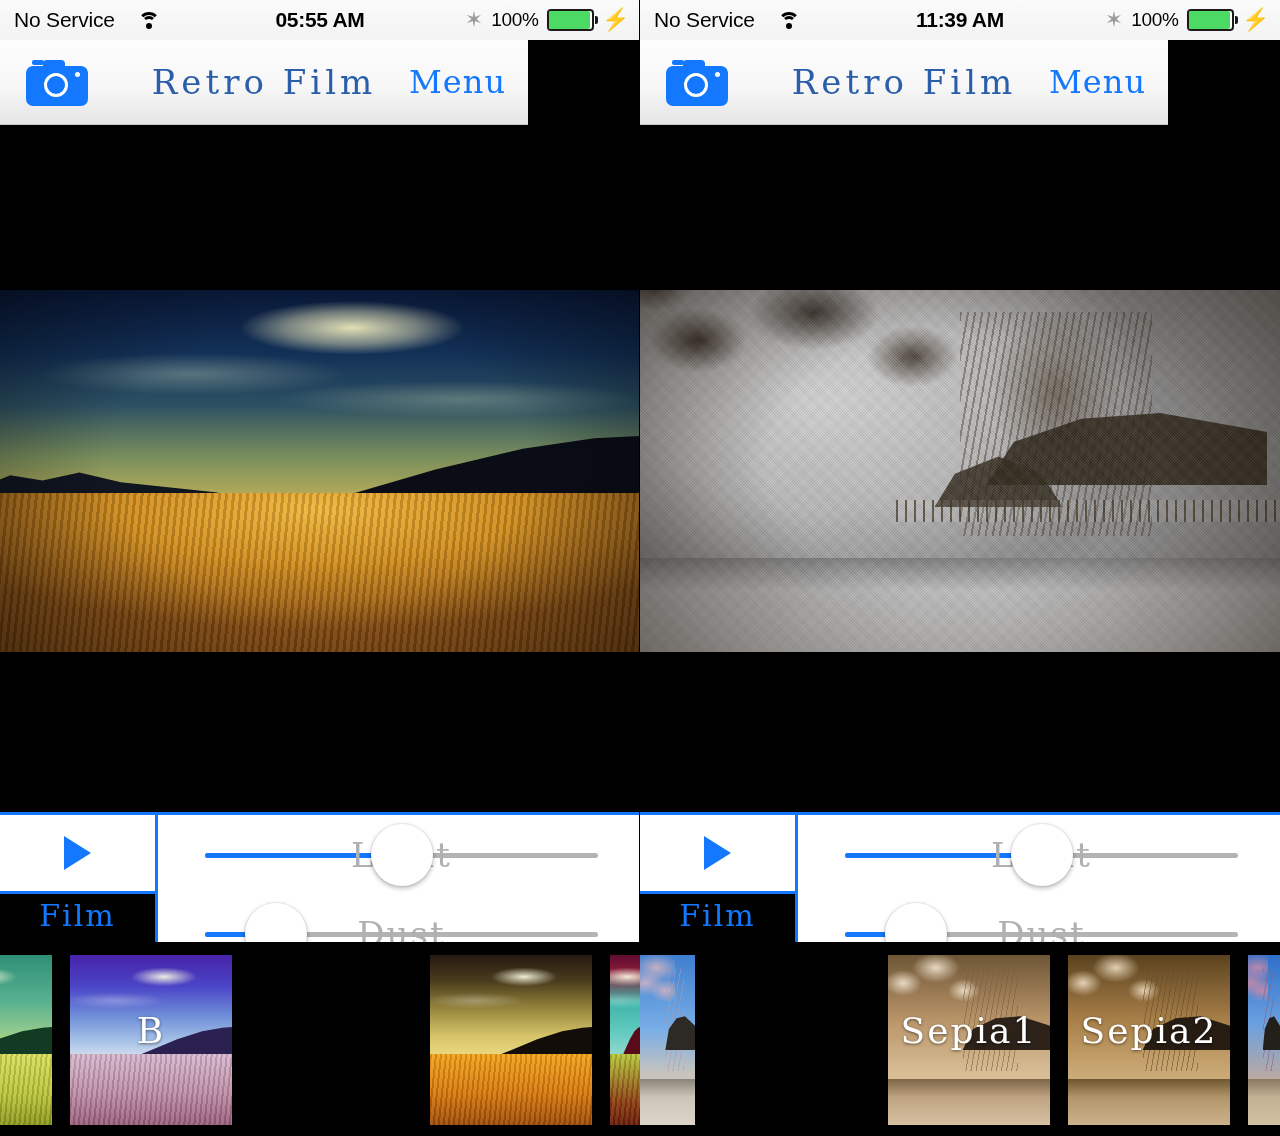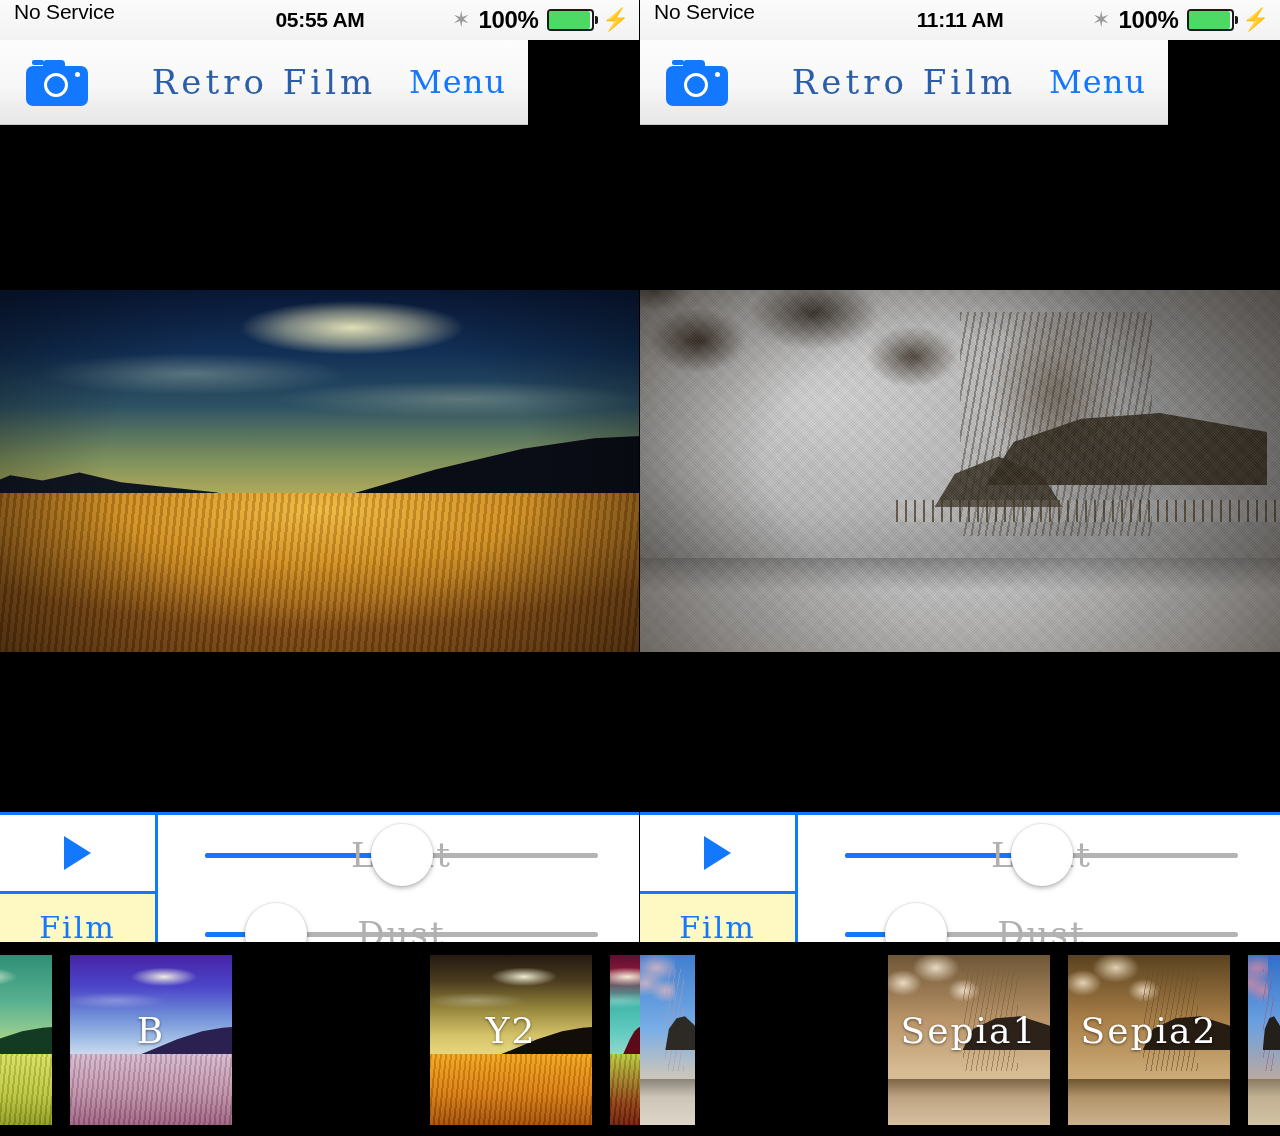--- a/index.html
+++ b/index.html
@@ -18,21 +18,21 @@
   .panel.right { left: 640px; }
 
   
   .statusbar {
     position: absolute; top: 0; left: 0; width: 640px; height: 40px;
     background: linear-gradient(#fbfbfb, #f2f2f2);
     display: flex; align-items: center;
   }
   .sb-left {
     position: absolute; left: 14px; top: 0; height: 40px;
-    display: flex; align-items: center; gap: 23px; flex-direction: column;
+    display: flex; align-items: center; gap: 23px;
   }
   .sb-carrier { font-size: 21px; font-weight: 400; color: #000; letter-spacing: -0.2px; }
   .wifi-icon { width: 22px; height: 17px; position: relative; display: inline-block; }
   .wifi-icon i {
     position: absolute; left: 50%; border: 3px solid #000;
     border-bottom-color: transparent; border-left-color: transparent;
     border-right-color: transparent; border-radius: 50%;
   }
   .wifi-icon i:nth-child(1){ width: 22px; height: 22px; margin-left: -11px; top: 0; }
   .wifi-icon i:nth-child(2){ width: 14px; height: 14px; margin-left: -7px; top: 4px; }
@@ -43,21 +43,21 @@
   .sb-time {
     position: absolute; left: 0; right: 0; top: 0; height: 40px;
     display: flex; align-items: center; justify-content: center;
     font-size: 21px; font-weight: bold; color: #000; letter-spacing: -0.3px;
   }
   .sb-right {
     position: absolute; right: 10px; top: 0; height: 40px;
     display: flex; align-items: center; gap: 8px;
   }
   .bt-icon { font-size: 22px; color: #9a9a9a; line-height: 1; }
-  .sb-batt-pct { font-size: 24px; font-weight: bold; color: #000; letter-spacing: -0.3px; }
+  .sb-batt-pct { font-size: 19px; font-weight: normal; color: #000; letter-spacing: -0.3px; }
   .battery { position: relative; width: 47px; height: 22px; }
   .battery .shell {
     position: absolute; inset: 0; border: 2px solid #1a1a1a; border-radius: 4px;
     background: #fff;
   }
   .battery .fill {
     position: absolute; left: 2px; top: 2px; bottom: 2px; width: 41px;
     background: #4cd964; border-radius: 2px;
   }
   .battery .nub {
@@ -219,21 +219,21 @@
   .play-tri {
     width: 0; height: 0;
     border-left: 27px solid #1478ff;
     border-top: 17px solid transparent;
     border-bottom: 17px solid transparent;
   }
   .ctrl-tab {
     position: relative; width: 158px; height: 79px;
     border: 3px solid #1478ff; border-left: none; border-top: none;
     display: flex; align-items: flex-start; justify-content: center;
-    padding-top: 16px; cursor: pointer; background: #fef9c3;
+    padding-top: 4px; cursor: pointer; background: #000000;
     font-family: "DejaVu Serif", serif; font-size: 30px; color: #1478ff;
     letter-spacing: 2px;
   }
   .slider-area { position: absolute; left: 163px; top: 0; right: 0; }
   .slider-row { position: relative; height: 79px; }
   .slider-label {
     position: absolute; left: 0; right: 0; top: 50%; transform: translateY(-50%);
     text-align: center; font-family: "DejaVu Serif", serif;
     font-size: 34px; color: #b0b0b0; letter-spacing: 2px; pointer-events: none;
   }
@@ -402,21 +402,21 @@
 
     <div class="statusbar">
       <div class="sb-left">
         <span class="sb-carrier">No Service</span>
         <span class="wifi-icon">
             <i></i>
             <i></i>
             <i></i>
           </span>
       </div>
-      <div class="sb-time">11:11 AM</div>
+      <div class="sb-time">11:39 AM</div>
       <div class="sb-right">
         <span class="bt-icon">✶</span>
         <span class="sb-batt-pct">100%</span>
         <span class="battery">
           <span class="shell"></span>
             <span class="fill"></span>
             <span class="nub"></span>
         </span>
         <span class="bolt-icon">⚡</span>
       </div>
@@ -502,21 +502,20 @@
 
 
     <div class="thumb" style="left:430px">
       <div class="inner mini-land" style="--skyg:linear-gradient(#241a12 0%,#4a3b1d 26%,#9a8a3e 56%,#d6c46a 82%,#e8d77e 100%);
                   --hillc:#120d08;
                   --fieldg:linear-gradient(#f4a318,#d97a0d 55%,#a04c07 100%);">
         <div class="sky"></div>
         <div class="hill"></div>
         <div class="field"></div>
       </div>
-      <div class="caption">Y2</div>
     </div>
 
     <div class="thumb" style="left:610px;width:30px">
       <div class="inner mini-land" style="--skyg:linear-gradient(#5e0d30 0%,#8a1a3a 18%,#3fb5a8 48%,#63cbc0 78%,#8fd8cc 100%);
                   --hillc:#5a0a18;
                   --fieldg:linear-gradient(#b8c93a,#8c3a10 70%,#6a1c06 100%);">
         <div class="sky"></div>
         <div class="hill"></div>
         <div class="field"></div>
       </div>

